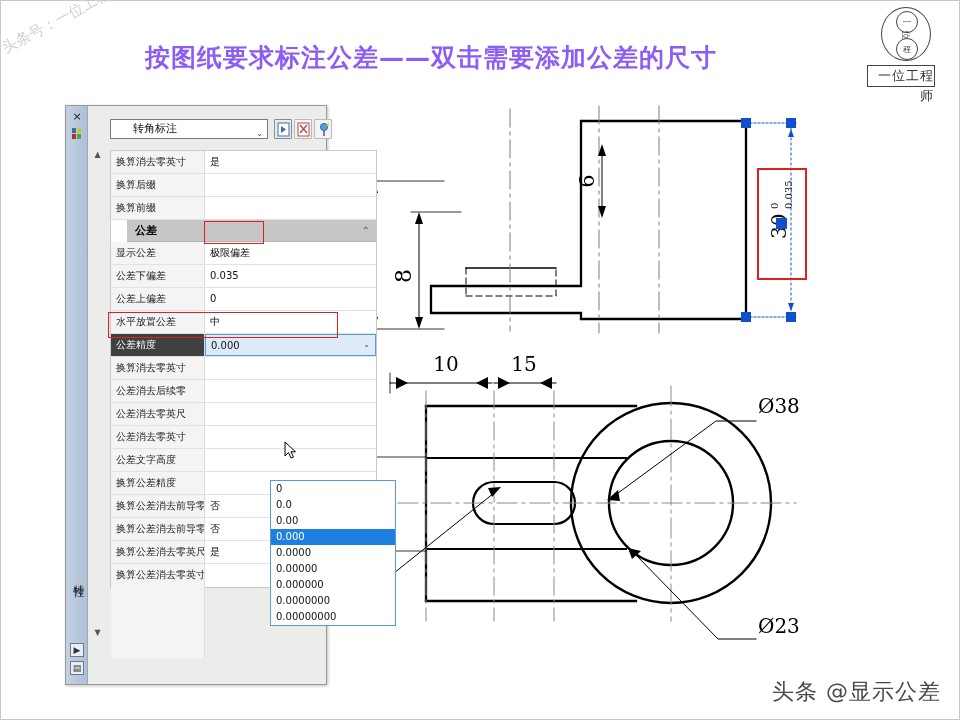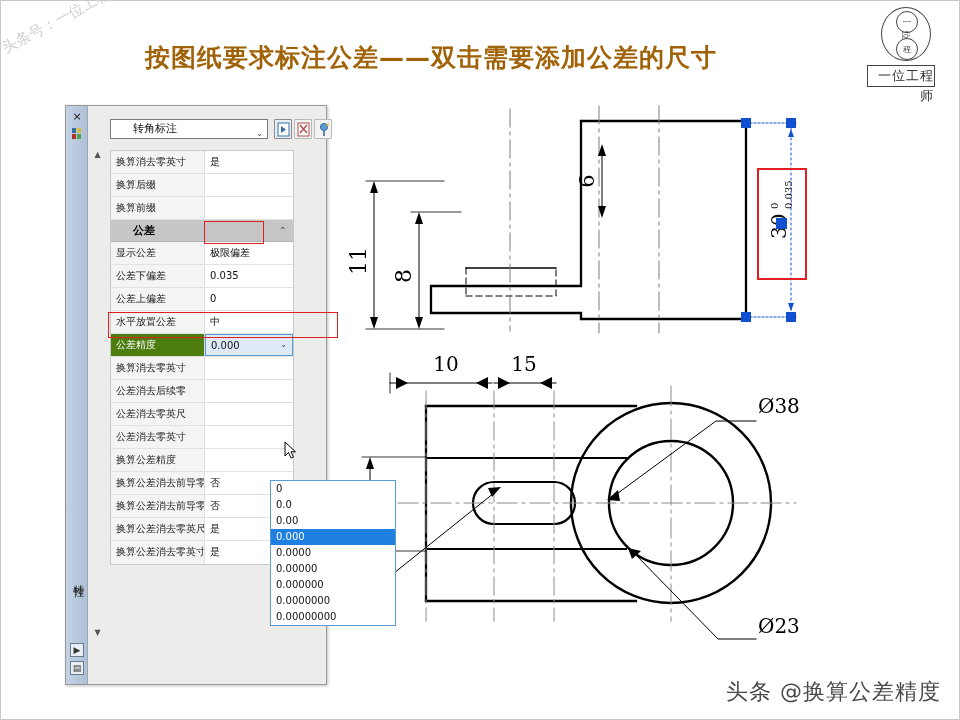--- a/index.html
+++ b/index.html
@@ -13,21 +13,21 @@
   #slide{
     position:absolute;inset:0;
     background:#ffffff;
     border:1px solid #c8c8c8;
     box-sizing:border-box;
   }
   
   #title{
     position:absolute;left:0;top:40px;width:860px;
     text-align:center;
-    color:#a16207;
+    color:#8b5cf6;
     font-size:25px;
     font-weight:bold;
     letter-spacing:1px;
     white-space:nowrap;
     font-family:"DejaVu Sans",sans-serif;
   }
   #logo{
     position:absolute;right:8px;top:4px;width:92px;height:84px;
   }
   #logo .badge{
@@ -142,61 +142,62 @@
   .tbtn svg{position:absolute;left:2px;top:2px;}
   
   .scr-up,.scr-dn{
     position:absolute;left:4px;width:11px;height:11px;
     font-size:8px;color:#555;text-align:center;line-height:10px;
   }
   .scr-up{top:44px;}
   .scr-dn{top:522px;}
   
   #grid{
-    position:absolute;left:22px;top:44px;width:184px;
+    position:absolute;left:22px;top:44px;width:267px;
     border:1px solid #c9c9c9;
     background:#fff;
     box-sizing:border-box;
   }
   .prow{
     display:flex;height:23px;align-items:stretch;
     border-bottom:1px solid #e2e2e2;
     box-sizing:border-box;
   }
-  .prow:last-child{border-bottom:none;}
+  .prow:last-child{border-bottom:none;flex-direction:column;}
   .pl{
     width:94px;flex:0 0 94px;
     background:#f4f4f4;
     border-right:1px solid #dcdcdc;
     color:#1b1b1b;font-size:10px;
     line-height:22px;padding-left:5px;
     box-sizing:border-box;
     white-space:nowrap;overflow:hidden;
   }
   .pv{
     flex:1;background:#fff;color:#111;font-size:10px;
     line-height:22px;padding-left:5px;box-sizing:border-box;
     white-space:nowrap;overflow:hidden;position:relative;
   }
   .section{
     display:flex;height:22px;align-items:center;
     background:#c6c6c6;
     border-bottom:1px solid #b3b3b3;
     color:#000;font-size:11px;font-weight:bold;
-    padding-left:22px;box-sizing:border-box;
+    padding-left:8px;box-sizing:border-box;
     justify-content:space-between;
+    margin-left:16px;
   }
   .section .chev{font-size:10px;color:#555;padding-right:6px;font-weight:normal;}
   
   .redbox{
     position:absolute;border:1.6px solid #e02020;box-sizing:border-box;
     pointer-events:none;
   }
   
-  .prow.selected .pl{background:#4d7c0f;color:#fff;}
+  .prow.selected .pl{background:#404040;color:#fff;}
   .prow.selected .pv{background:#deeaf7;border:1px solid #5b9bd5;box-sizing:border-box;}
   .prow.selected .pv .arrow{
     position:absolute;right:5px;top:0;font-size:8px;color:#444;line-height:20px;
   }
   
   #dropdown{
     position:absolute;left:182px;top:374px;width:126px;
     background:#fff;border:1px solid #5b9bd5;
     box-sizing:border-box;z-index:20;
     font-size:10px;
@@ -440,20 +441,24 @@
         </div>
         <div class="prow">
           <div class="pl">公差消去零英尺</div>
           <div class="pv"></div>
         </div>
         <div class="prow">
           <div class="pl">公差消去零英寸</div>
           <div class="pv"></div>
         </div>
         <div class="prow">
+          <div class="pl">公差文字高度</div>
+          <div class="pv"></div>
+        </div>
+        <div class="prow">
           <div class="pl">换算公差精度</div>
           <div class="pv"></div>
         </div>
         <div class="prow">
           <div class="pl">换算公差消去前导零</div>
           <div class="pv">否</div>
         </div>
         <div class="prow">
           <div class="pl">换算公差消去前导零</div>
           <div class="pv">否</div>
@@ -486,15 +491,15 @@
 
     </div>
   </div>
 
   <div id="cursor">
     <svg width="13" height="19" viewBox="0 0 13 19">
       <path d="M1 1 L1 15 L4.5 11.5 L7 17 L9.5 16 L7 10.8 L11.5 10.8 Z" fill="#ffffff" stroke="#000" stroke-width="1"></path>
     </svg>
   </div>
 
-  <div id="wm-br">头条 @换算公差精度</div>
+  <div id="wm-br">头条 @显示公差</div>
 
 </div>
 
 </body></html>

